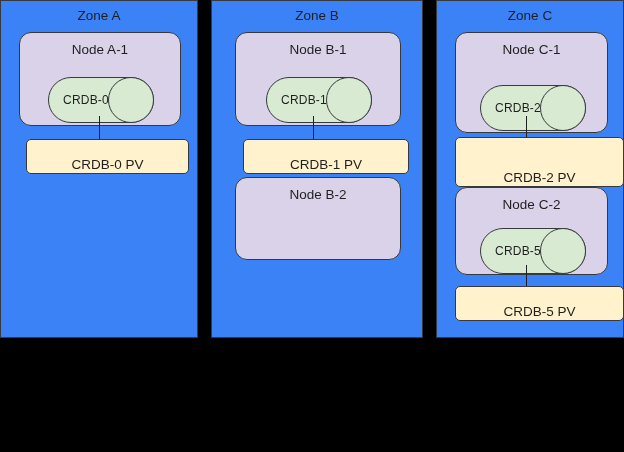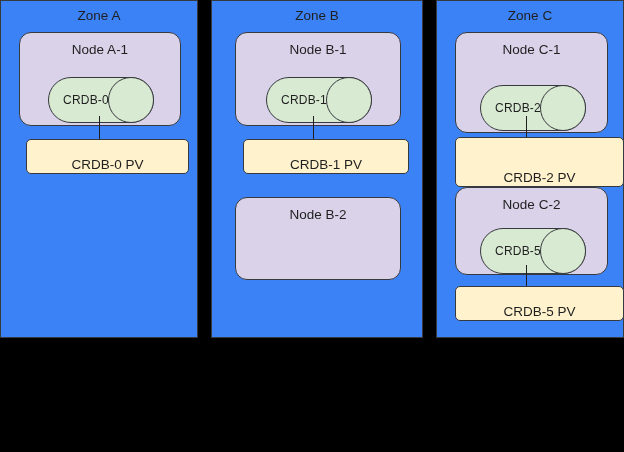--- a/index.html
+++ b/index.html
@@ -142,21 +142,21 @@
         <div class="db-label">CRDB-1</div>
       </div>
     </div>
 
     <div class="connector" style="left:101px; top:115px; height:24px;"></div>
 
     <div class="pv" style="left:23px; top:138px; width:166px; height:35px;">
       <span class="pv-label">CRDB-1 PV</span>
     </div>
 
-    <div class="node" style="left:23px; top:196px; width:166px; height:83px;">
+    <div class="node" style="left:23px; top:176px; width:166px; height:83px;">
       <div class="node-title">Node B-2</div>
     </div>
   </div>
 
   <div class="zone" style="left:436px; top:0px; width:188px; height:338px;">
     <div class="zone-title">Zone C</div>
 
     <div class="node" style="left:18px; top:31px; width:153px; height:101px;">
       <div class="node-title">Node C-1</div>
 

